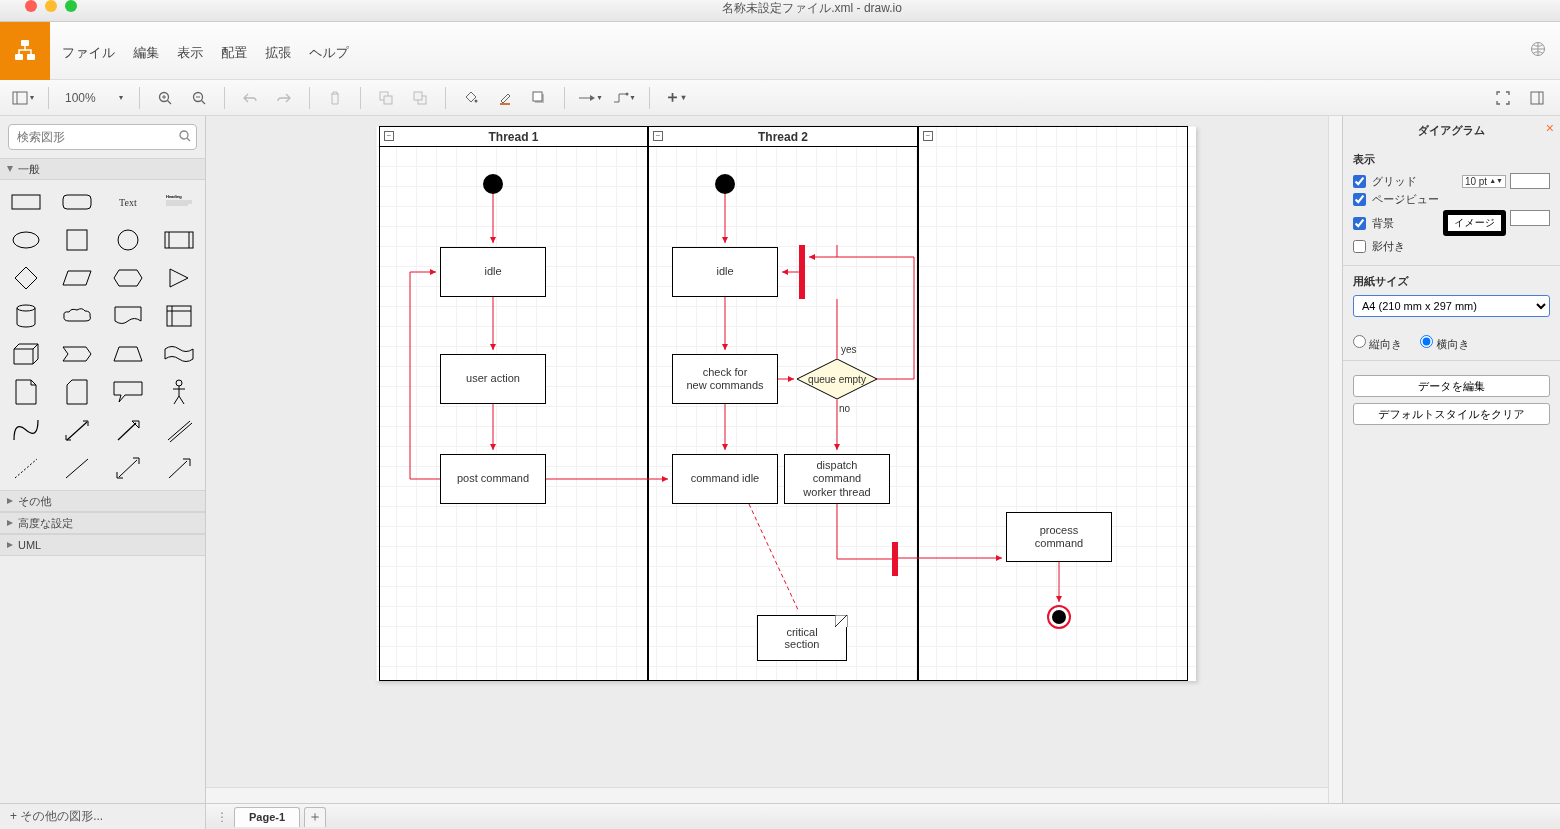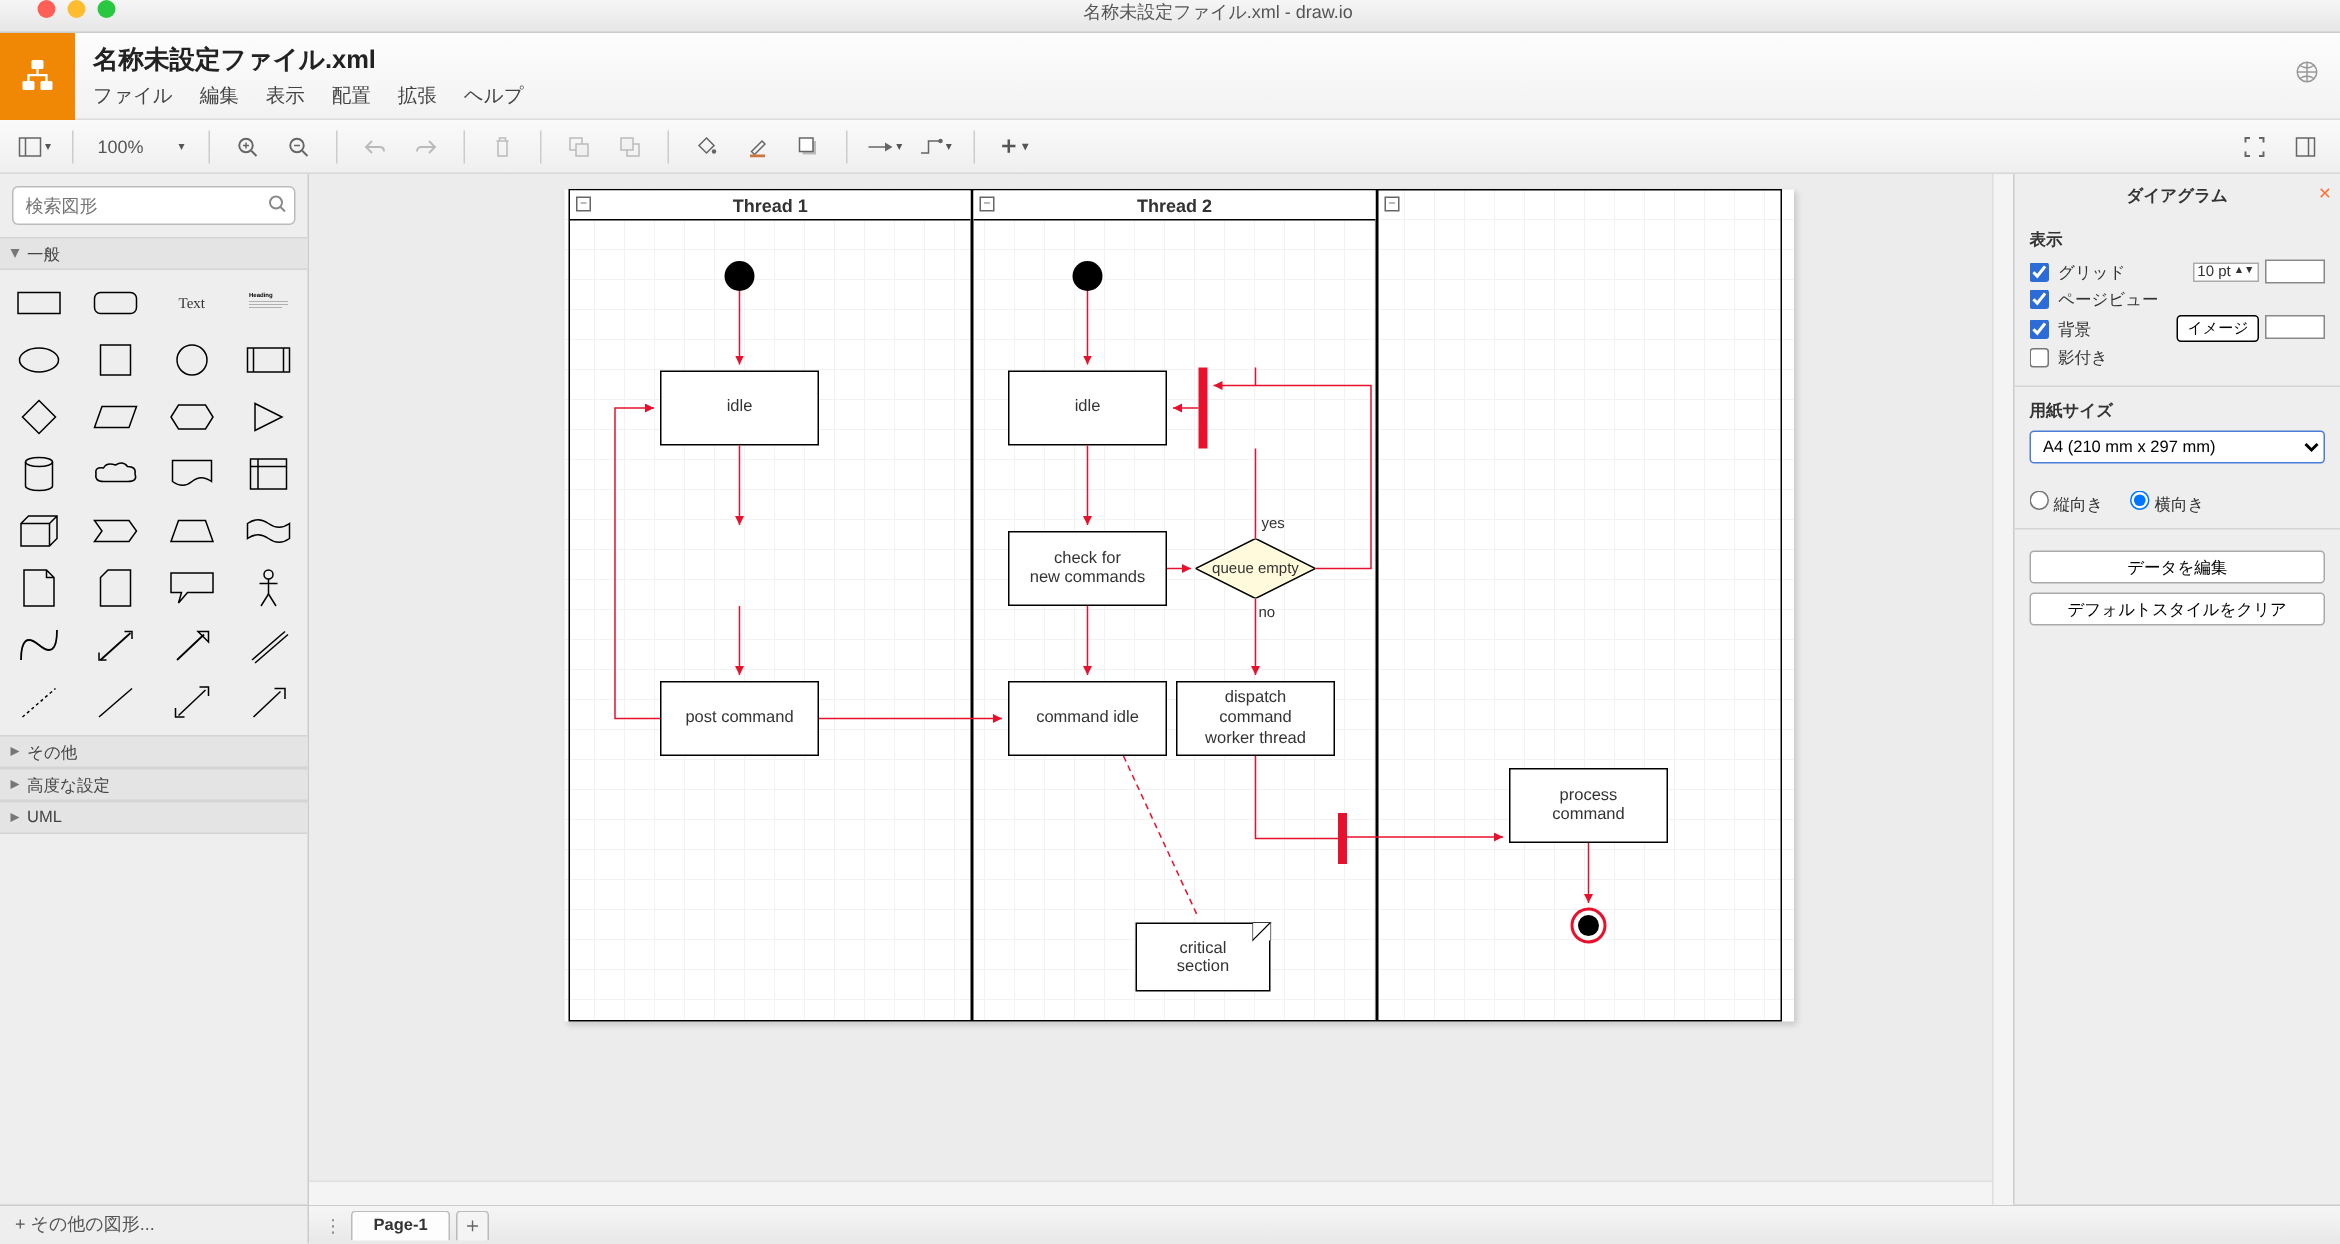--- a/index.html
+++ b/index.html
@@ -66,21 +66,21 @@
 .scrollbar-h { position:absolute; left:0; right:14px; bottom:0; height:16px; background:#f4f4f4; border-top:1px solid #ddd;}
 
 
 .panel-right { width:218px; background:#eeeeee; border-left:1px solid #ccc; font-size:11px; color:#333; overflow:auto;}
 .panel-title-row { height:28px; display:flex; align-items:center; justify-content:center; position:relative; }
 .panel-title-row .close { position:absolute; right:6px; top:4px; color:#ff7030; font-size:14px;}
 .panel-sec { padding:8px 10px; border-bottom:1px solid #d5d5d5;}
 .panel-sec h4 { font-size:11px; font-weight:bold; margin-bottom:6px;}
 .chk-row { display:flex; align-items:center; gap:6px; margin:3px 0; font-size:11px;}
 .chk-row input[type=checkbox]{accent-color:#2b6cd6;}
-.minibtn { border:1px solid #000000; border-radius:3px; background:#fff; font-size:10px; padding:1px 6px; cursor:pointer;}
+.minibtn { border:5px solid #000000; border-radius:3px; background:#fff; font-size:10px; padding:1px 6px; cursor:pointer;}
 .color-swatch { width:40px; height:16px; border:1px solid #888; background:#fff; display:inline-block;}
 .full-btn { width:100%; height:22px; border:1px solid #aaa; border-radius:3px; background:#fff; font-size:11px; margin-top:6px; cursor:pointer;}
 .select-sz { width:100%; height:22px; border:1px solid #4a7dd8; border-radius:3px; background:#fff; font-size:11px; padding:0 4px;}
 .radio-row { margin-top:18px; display:flex; gap:18px; font-size:11px;}
 
 
 .bottom-bar { position:absolute; left:0; right:0; bottom:0; height:26px; background:linear-gradient(#f6f6f6,#e8e8e8); border-top:1px solid #ccc; display:flex; align-items:center;}
 .bottom-left {width:206px;height:100%;display:flex;align-items:center;padding:0 10px;color:#555;border-right:1px solid #ccc;background:#eee;}
 .tabbar { display:flex; align-items:center; height:100%; padding-left:6px; gap:2px;}
 .tab-handle { width:20px; height:100%; display:flex;align-items:center;justify-content:center;color:#888;cursor:grab;}
@@ -105,21 +105,20 @@
 <div class="header">
   <div class="logo">
     <svg width="26" height="26" viewBox="0 0 26 26">
       <rect x="9" y="2" width="8" height="6" rx="1" fill="#fff"></rect>
       <rect x="3" y="16" width="8" height="6" rx="1" fill="#fff"></rect>
       <rect x="15" y="16" width="8" height="6" rx="1" fill="#fff"></rect>
       <path d="M13 8 V12 M13 12 H7 V16 M13 12 H19 V16" stroke="#fff" stroke-width="1.5" fill="none"></path>
     </svg>
   </div>
   <div class="title-area">
-    <div class="doc-title">名称未設定ファイル.xml</div>
     <div class="menu">
       <span>ファイル</span>
       <span>編集</span>
       <span>表示</span>
       <span>配置</span>
       <span>拡張</span>
       <span>ヘルプ</span>
     </div>
   </div>
   <div class="globe">
@@ -468,20 +467,21 @@
   <div class="canvas-area">
     <div class="canvas-inner">
       <div class="page">
 
         <div class="swimlane" style="left:3px; width:269px; height:555px;">
           <div class="sl-title">Thread 1</div>
           <div class="collapse-mark">−</div>
           <div class="sl-body" style="height:535px;">
             <div class="start-node" style="left:103px; top:27px;"></div>
             <div class="node" style="left:60px; top:100px; width:106px; height:50px;">idle</div>
+            <div class="node" style="left:60px; top:207px; width:106px; height:50px;">user action</div>
             <div class="node" style="left:60px; top:307px; width:106px; height:50px;">post command</div>
             <svg class="edge-svg" width="270" height="555">
               <defs>
                   <marker id="ar1" markerWidth="8" markerHeight="8" refX="6" refY="3" orient="auto">
                     <path d="M0 0 L6 3 L0 6 Z" fill="#e8112d"></path>
                   </marker>
                 </defs>
               <line x1="113" y1="47" x2="113" y2="96" stroke="#e8112d" marker-end="url(#ar1)"></line>
               <line x1="113" y1="150" x2="113" y2="203" stroke="#e8112d" marker-end="url(#ar1)"></line>
               <line x1="113" y1="257" x2="113" y2="303" stroke="#e8112d" marker-end="url(#ar1)"></line>

